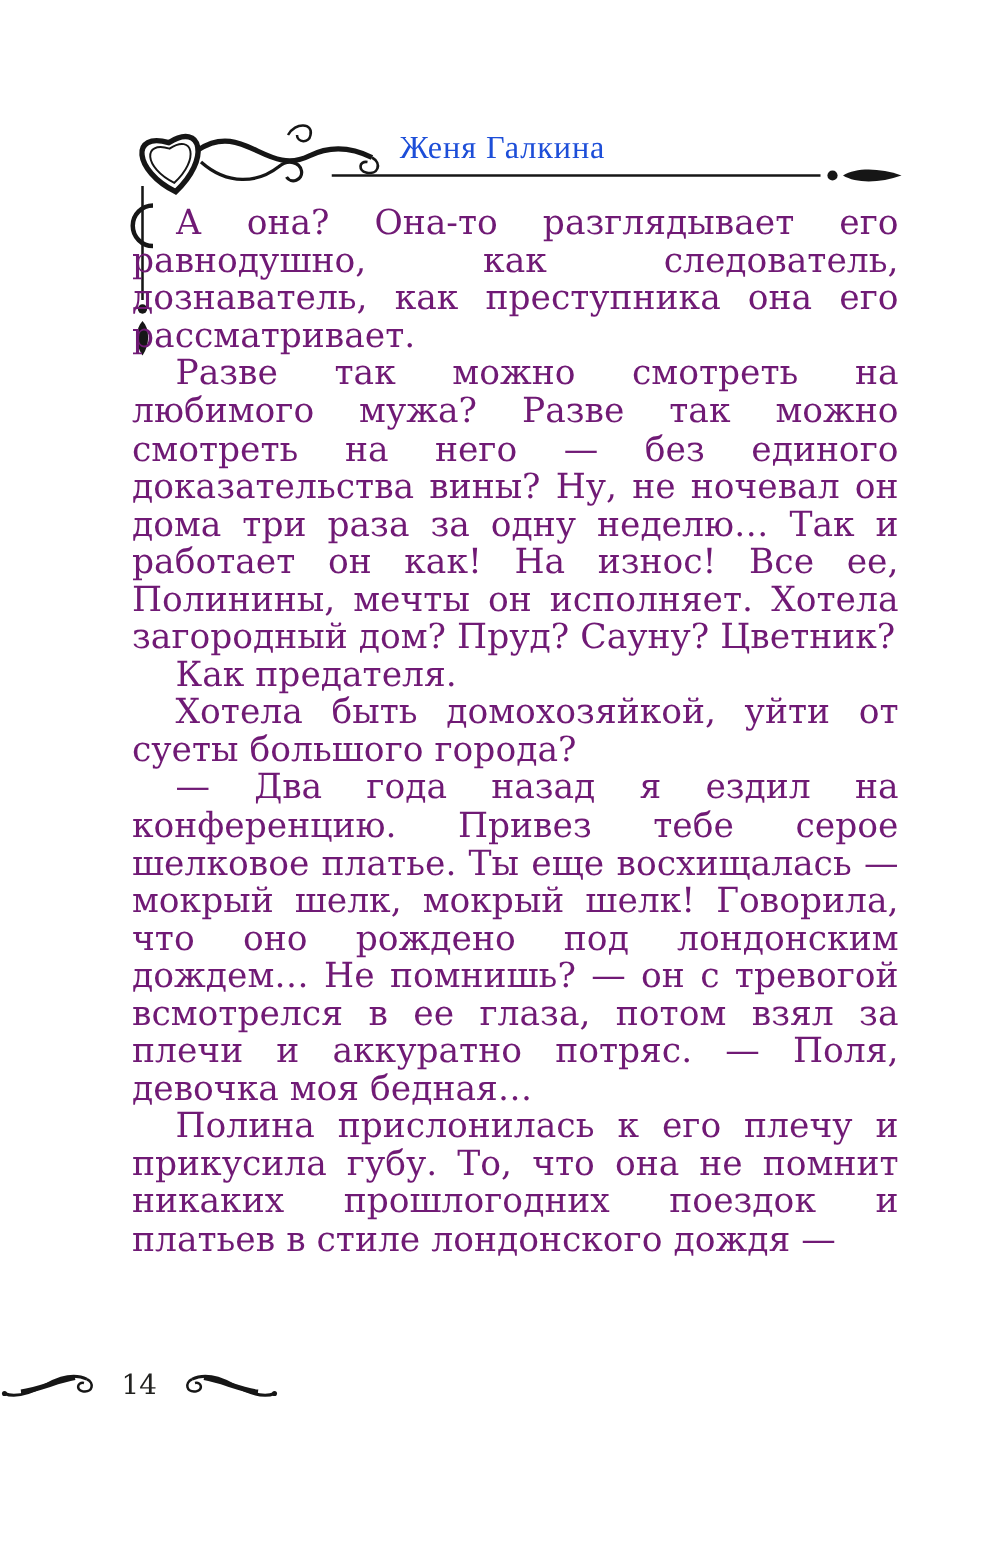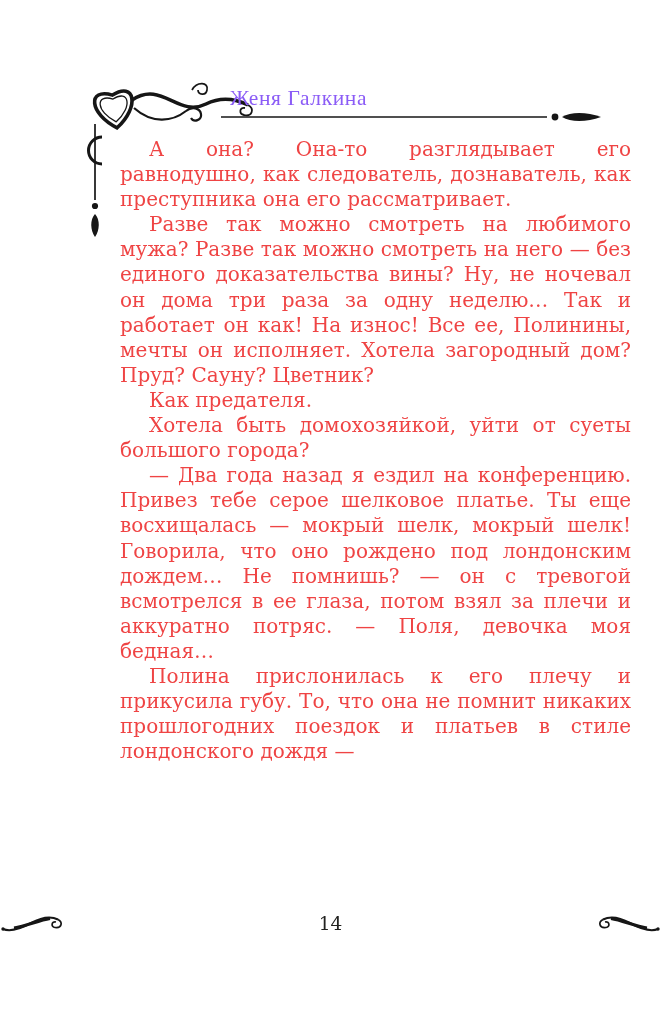--- a/index.html
+++ b/index.html
@@ -11,45 +11,45 @@
     font-family:"DejaVu Serif", serif;
   }
 
   
   .ornament-heart {
     position:absolute; left:74px; top:78px;
     width:190px; height:170px;
   }
   .author-name {
     position:absolute; left:230px; top:86px; width:210px;
+    text-align:center;
     font-family:"Liberation Serif", serif;
     font-size:21.5px; letter-spacing:0.6px;
-    color:#8b5cf6; white-space:nowrap;
+    color:#1d4ed8; white-space:nowrap;
   }
   .header-rule {
     position:absolute; left:221px; top:109px;
     width:382px; height:16px;
   }
 
   
   .text-block {
     position:absolute; left:88px; top:137px; width:511px;
     font-family:"DejaVu Serif", serif;
-    font-size:20px; line-height:25.1px;
-    color:#ef4444;
+    font-size:23px; line-height:25.1px;
+    color:#701a75;
     text-align:justify;
     hyphens:auto;
-    margin-left:32px;
   }
   .para { margin:0; text-indent:29px; }
 
   
   .page-footer {
     position:absolute; left:0; right:0; top:908px; height:30px;
-    display:flex; justify-content:space-between; align-items:center; gap:17px;
+    display:flex; justify-content:flex-start; align-items:center; gap:17px;
   }
   .footer-flourish { width:64px; height:22px; }
   .footer-flourish.mirrored { transform:scaleX(-1); }
   .page-number {
     font-family:"DejaVu Serif", serif;
     font-size:18.5px; color:#222220;
   }
 </style>
 </head>
 <body>

